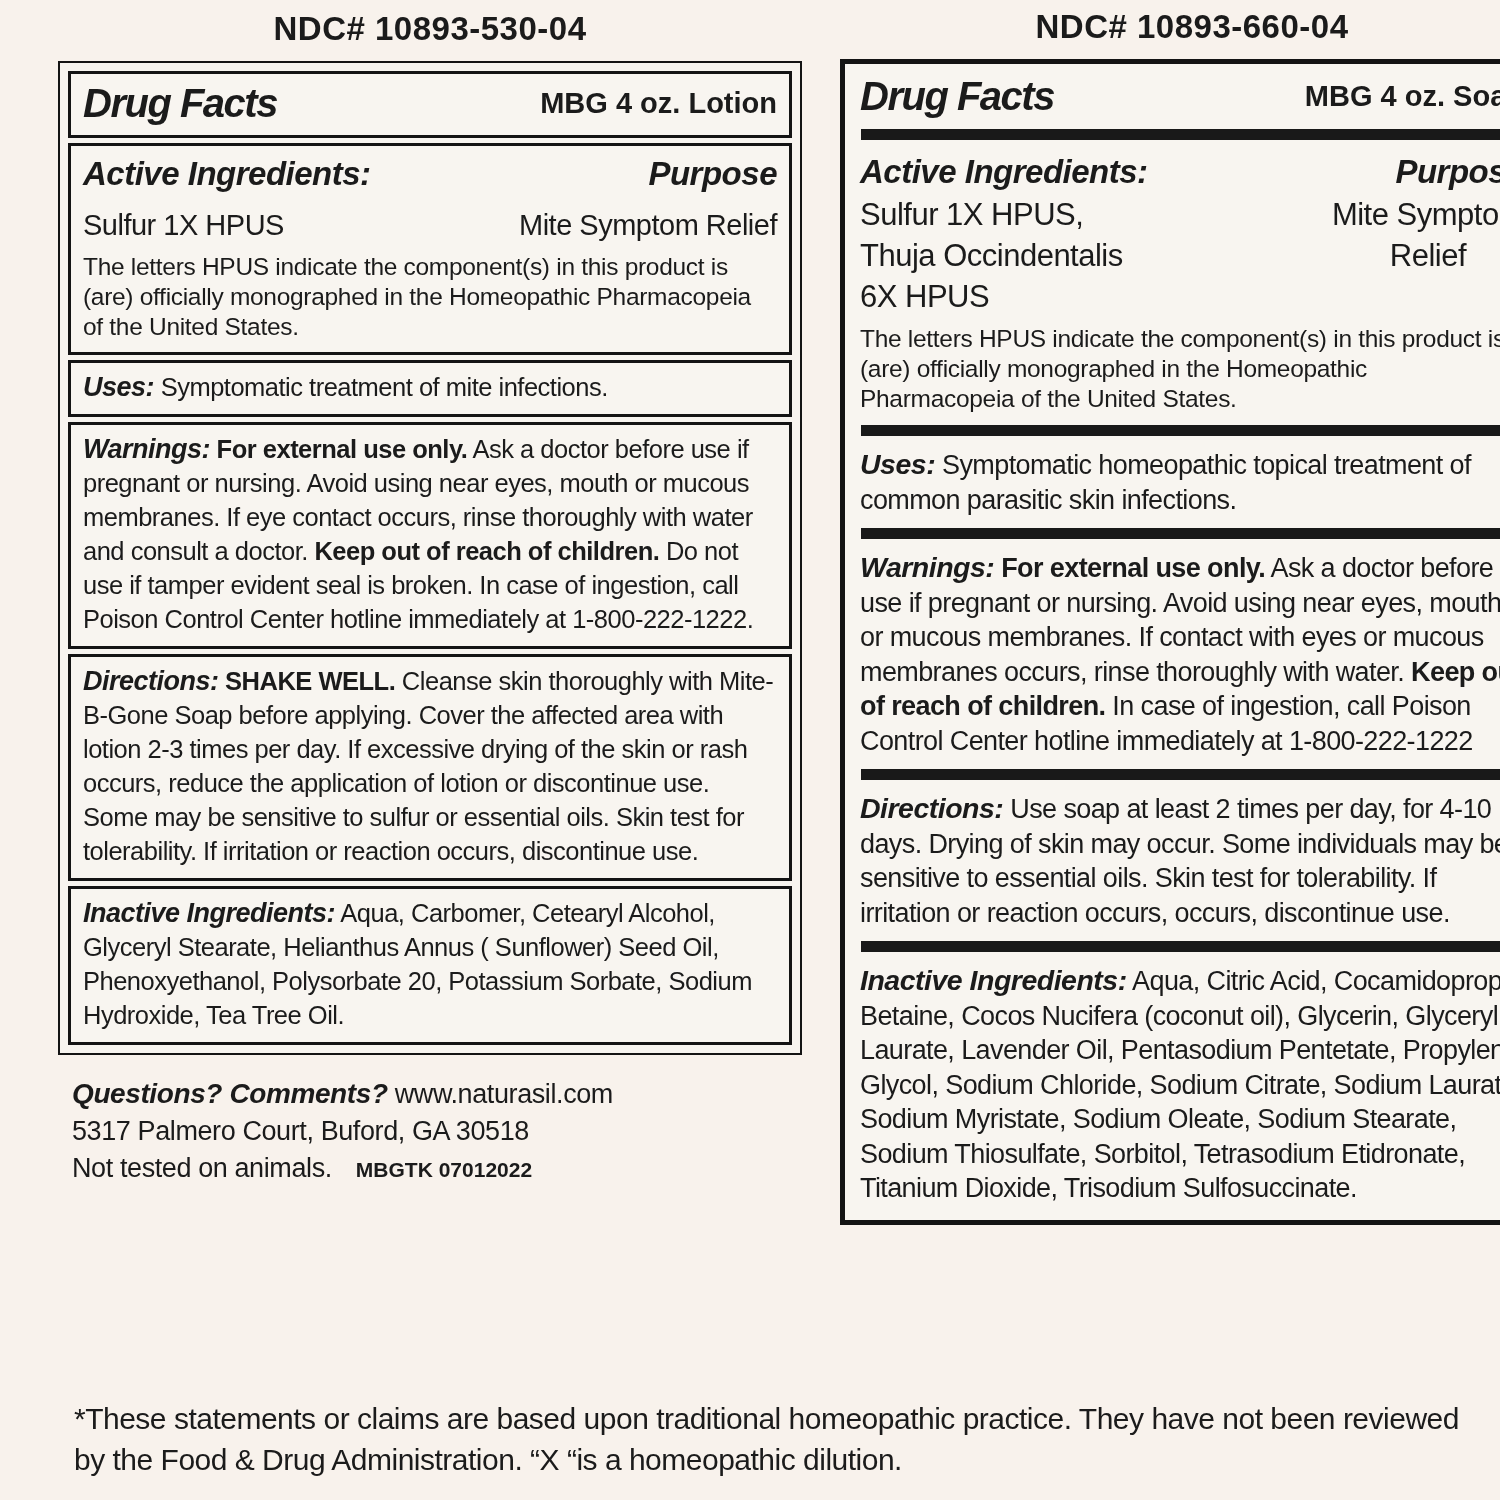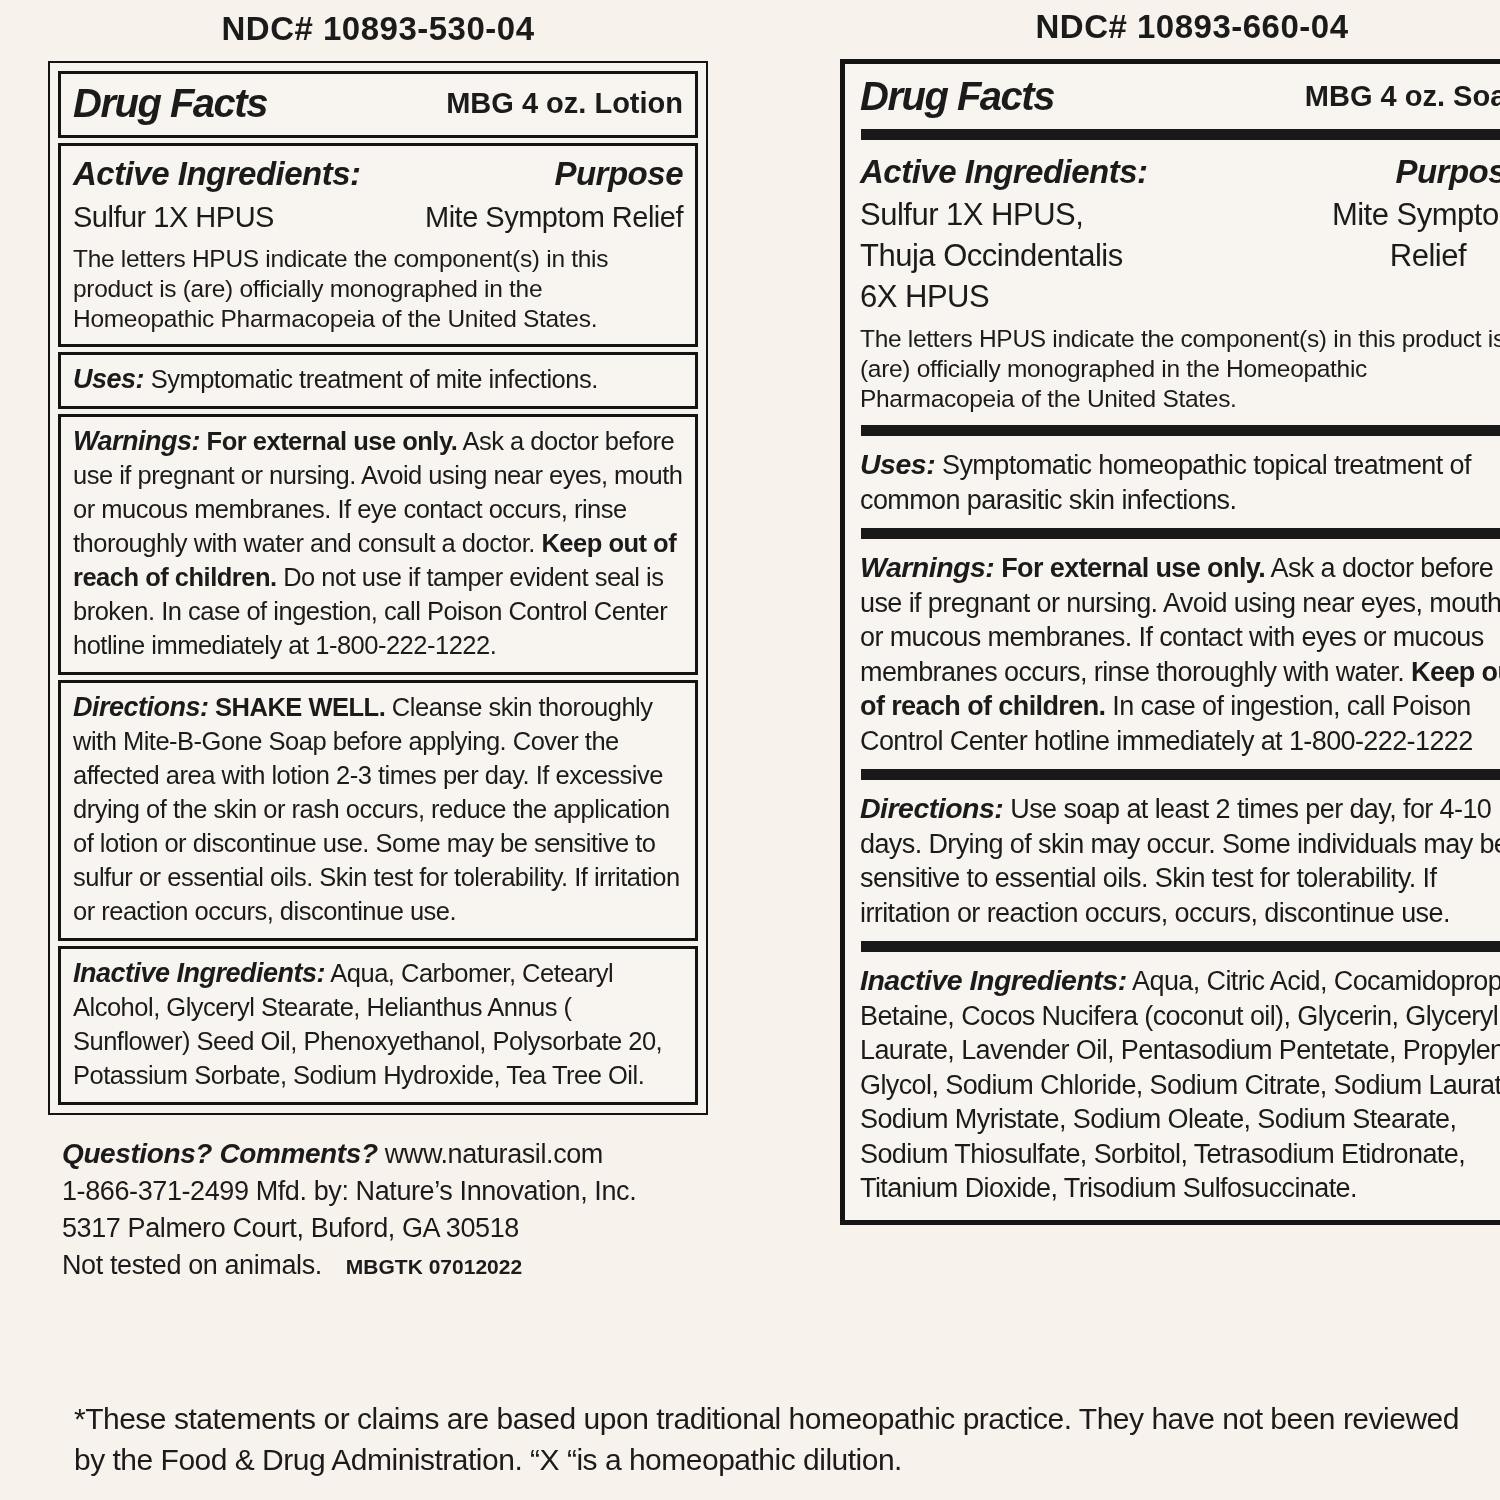--- a/index.html
+++ b/index.html
@@ -1,36 +1,36 @@
 <!DOCTYPE html>
 <html><head>
 <meta charset="utf-8">
 <style>
   html,body{margin:0;padding:0;background:#f8f2ec;}
   .canvas{position:relative;width:1500px;height:1500px;background:#f8f2ec;
     font-family:"Liberation Sans", sans-serif;color:#1b1b1b;overflow:hidden;}
 
   
-  .col-left{position:absolute;left:48px;top:10px;width:660px;}
+  .col-left{position:absolute;left:58px;top:10px;width:744px;}
   .col-right{position:absolute;left:840px;top:8px;width:704px;}
 
   .ndc{text-align:center;font-weight:bold;font-size:33px;letter-spacing:.5px;margin-bottom:13px;}
 
   
   .outer-box{border:2px solid #141414;background:#f7f4ef;padding:8px;}
   .sec{border:3px solid #141414;background:#f8f5f0;padding:7px 12px 10px 12px;margin-bottom:5px;}
   .sec:last-child{margin-bottom:0;}
 
   .hdr-row{display:flex;justify-content:space-between;align-items:center;}
   .drug-facts{font-size:40px;font-weight:bold;font-style:italic;letter-spacing:-1.5px;line-height:1.1;}
   .product{font-size:29px;font-weight:bold;white-space:nowrap;}
 
   .head-row{display:flex;justify-content:space-between;align-items:baseline;}
   .bi-big{font-size:33px;font-weight:bold;font-style:italic;letter-spacing:-.5px;line-height:1.25;}
-  .val-row{display:flex;justify-content:space-between;align-items:flex-start;margin-top:3px;gap:11px;}
+  .val-row{display:flex;justify-content:space-between;align-items:flex-start;margin-top:11px;gap:11px;}
   .val{font-size:29px;line-height:40px;letter-spacing:-.5px;}
   .val-right{text-align:right;}
   .pre{white-space:pre-line;}
   .hpus{font-size:24.5px;line-height:30px;letter-spacing:-.3px;margin-top:7px;}
 
   .body-l{font-size:25.5px;line-height:34px;letter-spacing:-.5px;}
   .body-r{font-size:27px;line-height:34.5px;letter-spacing:-.6px;}
   .lbl-bi{font-weight:bold;font-style:italic;letter-spacing:-.5px;}
   .body-l .lbl-bi{font-size:27px;}
   .body-r .lbl-bi{font-size:28.5px;}
@@ -94,21 +94,20 @@
       <div class="sec body-l">
         <span class="lbl-bi">Inactive Ingredients:</span><span> Aqua, Carbomer, Cetearyl Alcohol, Glyceryl Stearate, Helianthus Annus ( Sunflower) Seed Oil, Phenoxyethanol, Polysorbate 20, Potassium Sorbate, Sodium Hydroxide, Tea Tree Oil.</span>
       </div>
 
     </div>
 
     <div class="footer">
       <div>
         <span class="q-lbl">Questions? Comments?</span><span> www.naturasil.com</span>
       </div>
-      <div>1-866-371-2499  Mfd. by: Nature’s Innovation, Inc.</div>
       <div>5317 Palmero Court,  Buford, GA 30518</div>
       <div>
         <span>Not tested on animals.</span><span class="batch">MBGTK 07012022</span>
       </div>
     </div>
   </div>
 
   <div class="col-right">
     <div class="ndc">NDC# 10893-660-04</div>
 

